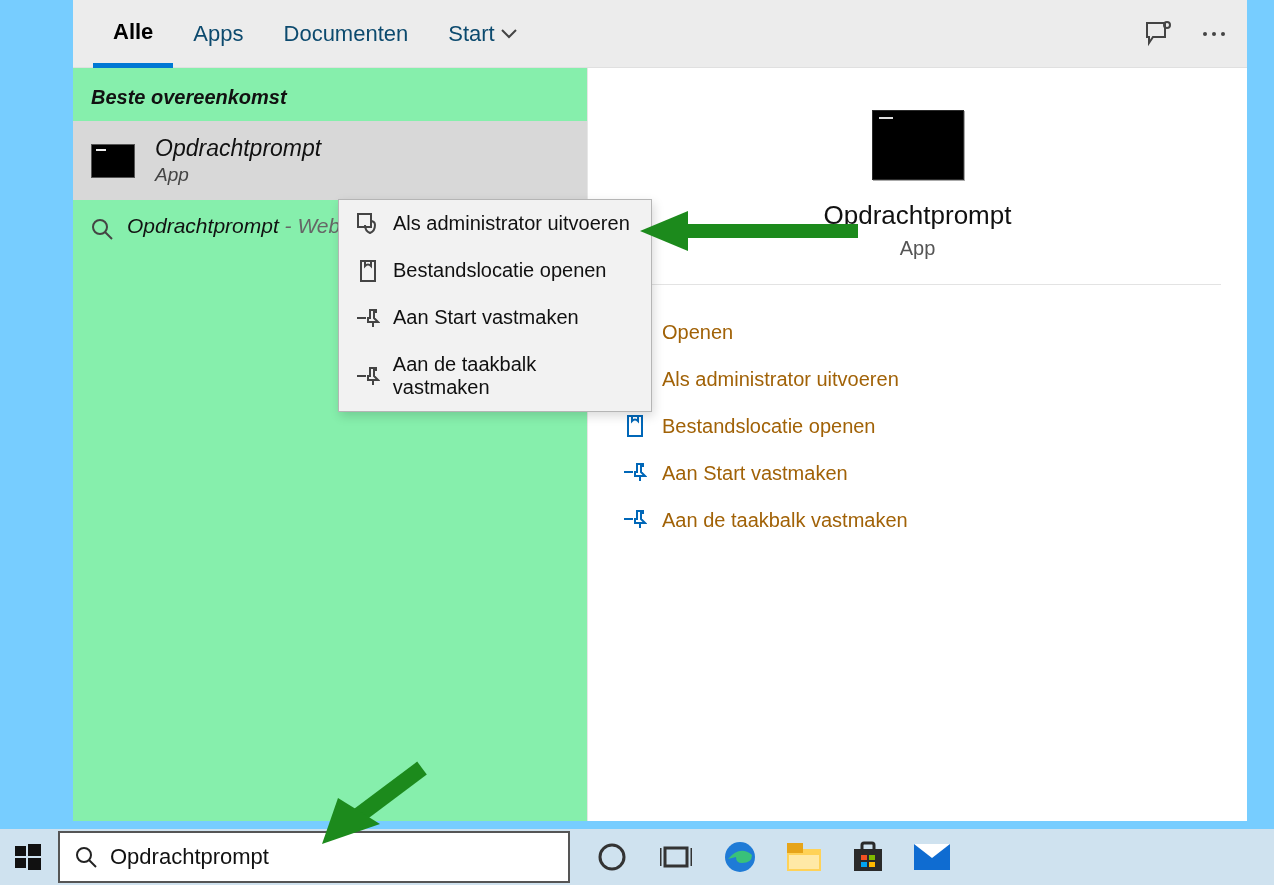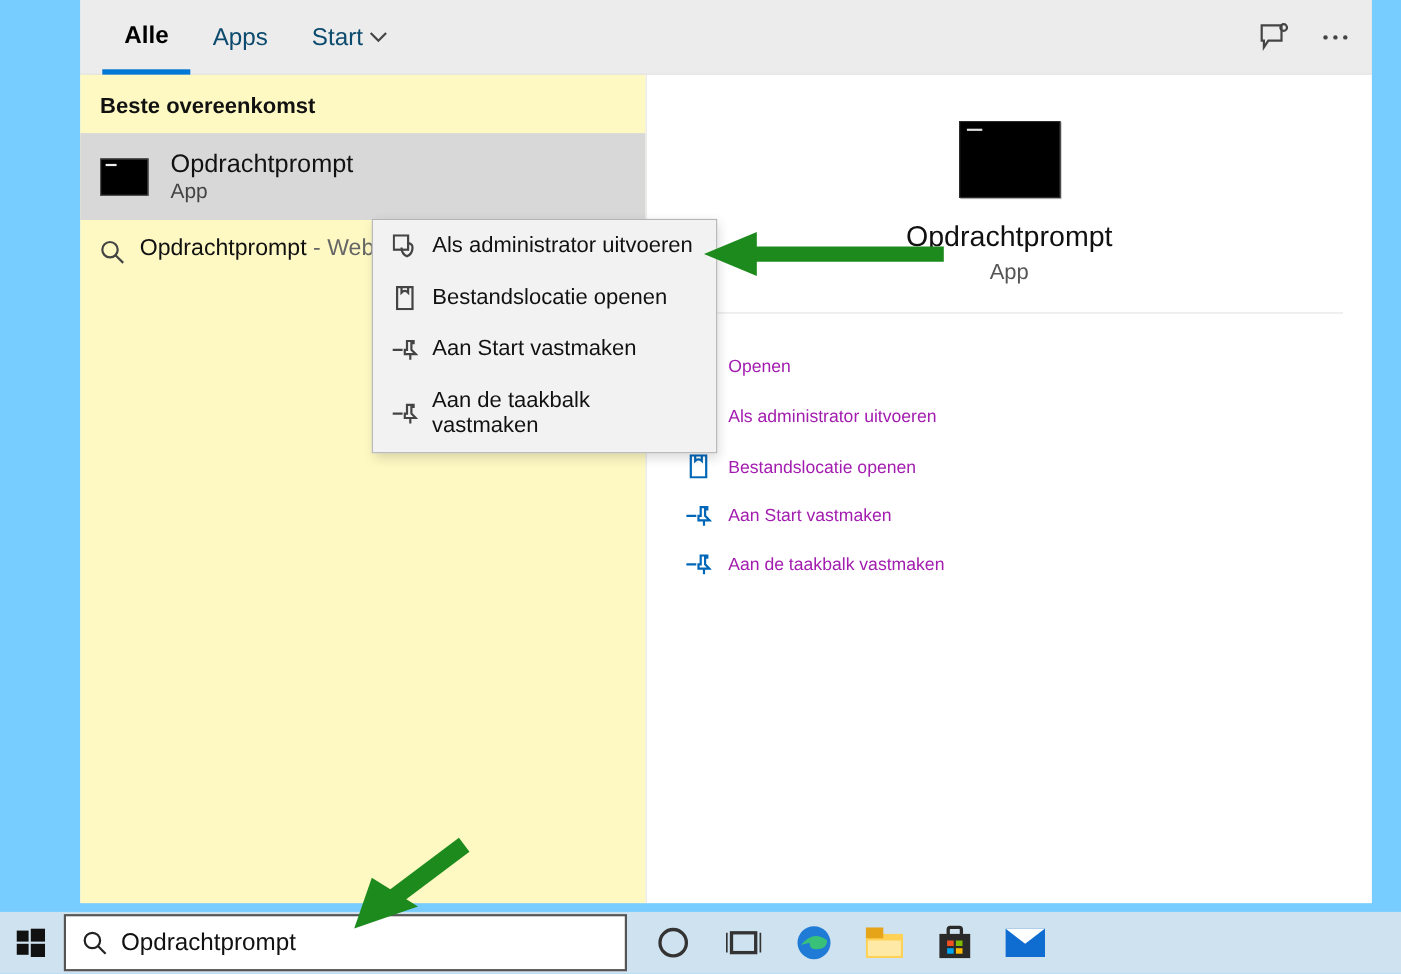--- a/index.html
+++ b/index.html
@@ -17,21 +17,21 @@
   .tab {
     padding: 0 20px; height: 68px; display: flex; align-items: center;
     font-size: 22px; color: #0c4a6e; cursor: pointer;
   }
   .tab.active { color: #000; font-weight: 600; border-bottom: 5px solid #0078d4; margin-bottom: -1px; }
   .tab .chev-down { margin-left: 6px; }
   .topright { margin-left: auto; display: flex; align-items: center; gap: 28px; font-size: 24px; color: #444; }
   .topright .icon { cursor: pointer; }
 
   .content { display: flex; height: calc(100% - 68px); }
-  .left { width: 514px; background: #fef9c3; }
+  .left { width: 514px; background: #86efac; font-style: italic; }
   .right { flex: 1; background: #fff; border-left: 1px solid #e6e6e6; }
 
   .section-header { font-size: 20px; font-weight: 700; padding: 18px 18px 12px 18px; color: #111; }
 
   .best-match {
     display: flex; align-items: center; padding: 14px 18px; background: #d8d8d8; cursor: pointer;
   }
   .best-match .thumb {
     width: 44px; height: 34px; background: #000; border: 1px solid #555; margin-right: 20px;
     position: relative;
@@ -55,21 +55,21 @@
   .app-hero .big-thumb {
     width: 92px; height: 70px; background: #000; border: 1px solid #2b2b2b; margin-bottom: 20px; position:relative;
     box-shadow: 1px 1px 0 #aaa;
   }
   .app-hero .big-thumb::before { content:""; position:absolute; left:6px; top:6px; width:14px; height:2px; background:#ddd; }
   .app-hero h2 { font-size: 26px; font-weight: 400; color: #111; }
   .app-hero .sub { font-size: 20px; color: #555; margin-top: 6px; }
 
   .actions { padding-top: 24px; }
   .action-row {
-    display: flex; align-items: flex-end; padding: 12px 4px; font-size: 16px; color: #a21caf; cursor: pointer;
+    display: flex; align-items: flex-start; padding: 12px 4px; font-size: 20px; color: #a16207; cursor: pointer;
   }
   .action-row .icon { width: 34px; display: flex; justify-content: center; color: #0067b8; margin-right: 10px; }
 
   
   .context-menu {
     position: absolute; left: 338px; top: 199px; width: 314px; background: #f2f2f2;
     border: 1px solid #b5b5b5; box-shadow: 2px 4px 10px rgba(0,0,0,0.15); z-index: 5;
   }
   .cm-row {
     display:flex; align-items:center; padding: 12px 14px; font-size: 20px; color:#111; cursor:pointer;
@@ -97,20 +97,21 @@
   
   svg { display:block; }
 </style>
 </head>
 <body>
 
 <div class="panel">
   <div class="toptabs">
     <div class="tab active">Alle</div>
     <div class="tab">Apps</div>
+    <div class="tab">Documenten</div>
     <div class="tab">
       <span>Start</span>
       <span class="chev-down">
         <svg width="16" height="10" viewBox="0 0 16 10">
             <path d="M1 1 L8 8 L15 1" stroke="#444" stroke-width="2" fill="none"></path>
           </svg>
       </span>
     </div>
     <div class="topright">
       <span class="icon">

